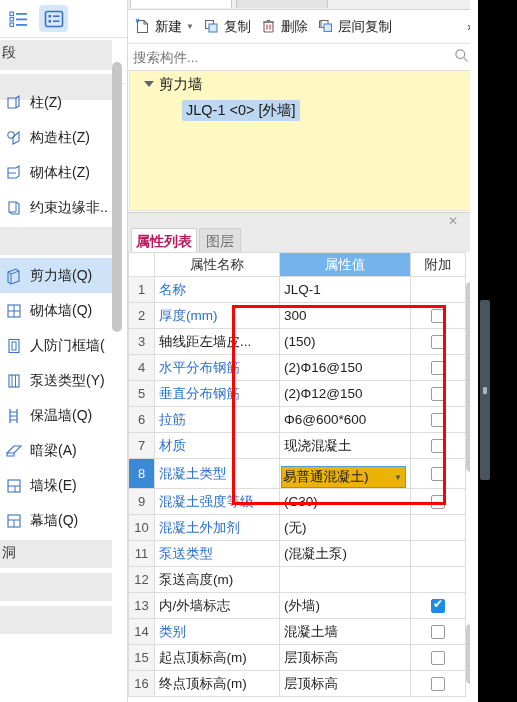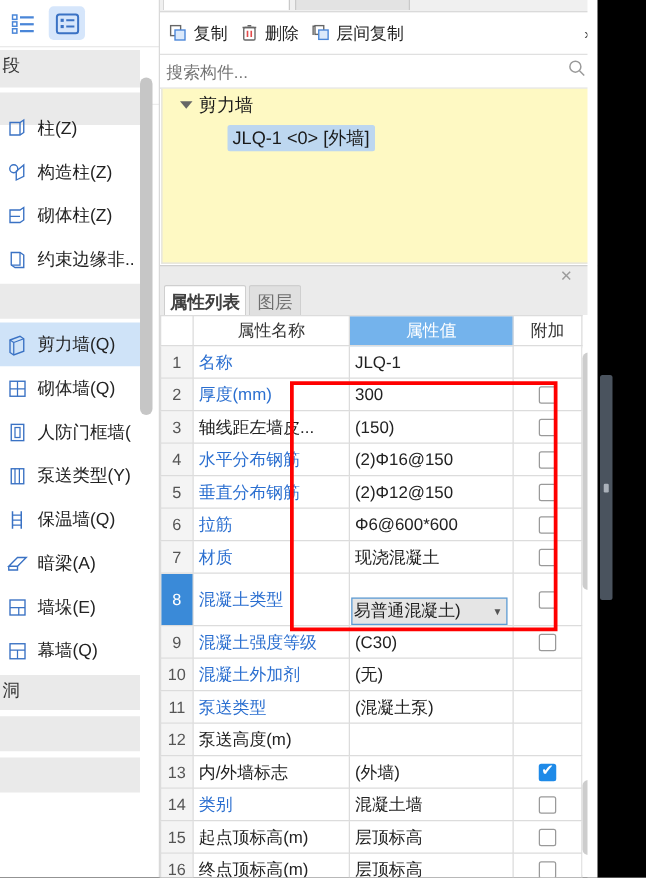--- a/index.html
+++ b/index.html
@@ -91,21 +91,21 @@
   
   #props-panel{ position:absolute; left:0; top:212px; width:350px; bottom:0; }
   #props-topbar{ position:relative; height:16px; background:#ebebeb;
     border-top:1px solid #d0d0d0; }
   #props-close{ position:absolute; right:20px; top:1px; font-size:12px;
     color:#9c9c9c; line-height:14px; }
   #props-tabs{ position:relative; height:24px; background:#ebebeb; }
   .ptab{ position:absolute; top:0; height:24px; line-height:24px;
     font-size:14px; text-align:center; border:1px solid #cfcfcf;
     border-bottom:none; }
-  #ptab-0{ left:3px; width:66px; background:#ffffff; color:#404040;
+  #ptab-0{ left:3px; width:66px; background:#ffffff; color:#be185d;
     font-weight:bold; border-top-left-radius:2px; border-top-right-radius:2px; }
   #ptab-1{ left:71px; width:42px; background:#e0e0e0; color:#6f6f6f;
     border-top-left-radius:2px; border-top-right-radius:2px; }
 
   #grid-wrap{ position:absolute; left:0; top:40px; right:0; bottom:0;
     background:#fff; }
   table#prop-grid{ border-collapse:collapse; width:337px; table-layout:fixed;
     background:#fff; }
   #prop-grid col.c-idx{ width:26px; }
   #prop-grid col.c-name{ width:125px; }
@@ -121,21 +121,21 @@
     font-size:13px; padding:0; }
   #prop-grid tr.row-sel td.idx{ background:#3a8ad8; color:#fff; }
   #prop-grid td.nm.link{ color:#2b6fd0; }
   #prop-grid td.att{ text-align:center; padding:0; }
   .cbx{ display:inline-block; width:14px; height:14px; border:1px solid #9a9a9a;
     background:#fff; border-radius:2px; vertical-align:middle; }
   .cbx.on{ background:#1e8ae8; border-color:#1e8ae8; position:relative; }
   .cbx.on:after{ content:"\2714"; position:absolute; left:1px; top:-3px;
     font-size:12px; color:#fff; }
   .val-combo{ display:flex; align-items:center; justify-content:space-between;
-    border:1px solid #5b9bd5; background:#e5e5e5; height:22px; margin:19px 0 0 -3px;
+    border:1px solid #5b9bd5; background:#eab308; height:22px; margin:7px 0 0 -3px;
     padding:0 3px 0 1px; }
   .val-combo .vt{ font-size:13.5px; color:#222; overflow:hidden;
     white-space:nowrap; }
   .val-combo .vc{ font-size:8px; color:#555; }
 
   #grid-scroll-track{ position:absolute; right:3px; top:26px; width:9px;
     bottom:2px; background:#fff; }
   #grid-scroll-thumb{ position:absolute; right:3px; top:30px; width:9px;
     height:190px; background:#cdcdcd; border-radius:5px; }
   #grid-scroll-thumb2{ position:absolute; right:3px; top:372px; width:9px;
@@ -337,20 +337,31 @@
   <div id="left-divider"></div>
 
   <div id="main-panel">
 
     <div id="top-tabs">
       <div class="ttab" id="tab-a"></div>
       <div class="ttab" id="tab-b"></div>
     </div>
 
     <div id="toolbar">
+      <div class="tb-btn">
+        <span class="tb-ico">
+          <svg width="17" height="17" viewBox="0 0 17 17">
+            <path d="M3.5 2.5 L10 2.5 L13.5 6 L13.5 14.5 L3.5 14.5 Z" fill="#fff" stroke="#666" stroke-width="1.1"></path>
+            <path d="M10 2.5 L10 6 L13.5 6" fill="none" stroke="#666" stroke-width="1.1"></path>
+            <path d="M2 1 L5 4 M5 1 L2 4" stroke="#4a86d8" stroke-width="1.2"></path>
+          </svg>
+        </span>
+        <span class="tb-lbl">新建</span>
+        <span class="tb-caret">▼</span>
+      </div>
 
       <div class="tb-btn">
         <span class="tb-ico">
           <svg width="17" height="17" viewBox="0 0 17 17">
             <rect x="2.5" y="2.5" width="8" height="8" fill="#fff" stroke="#666" stroke-width="1.1"></rect>
             <rect x="6" y="6" width="8" height="8" fill="#dbe9fb" stroke="#4a86d8" stroke-width="1.1"></rect>
           </svg>
         </span>
         <span class="tb-lbl">复制</span>
       </div>

